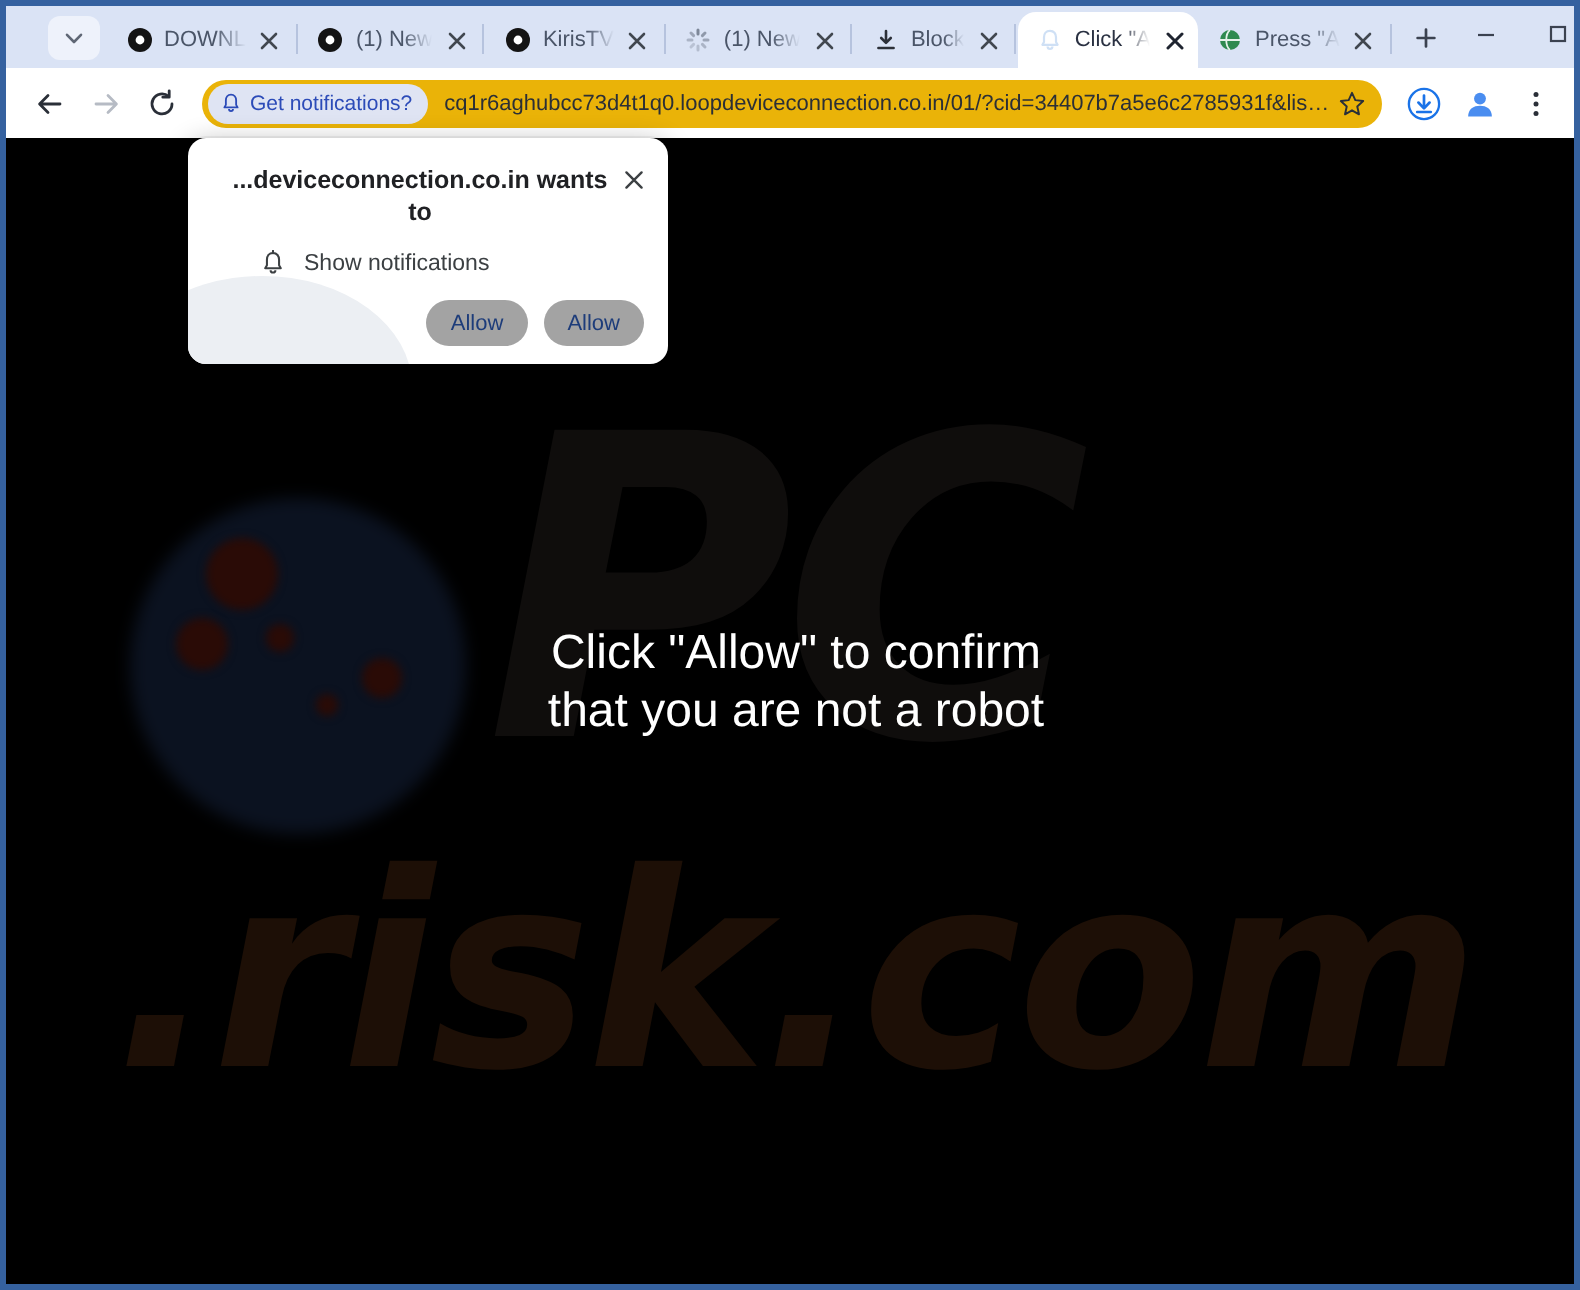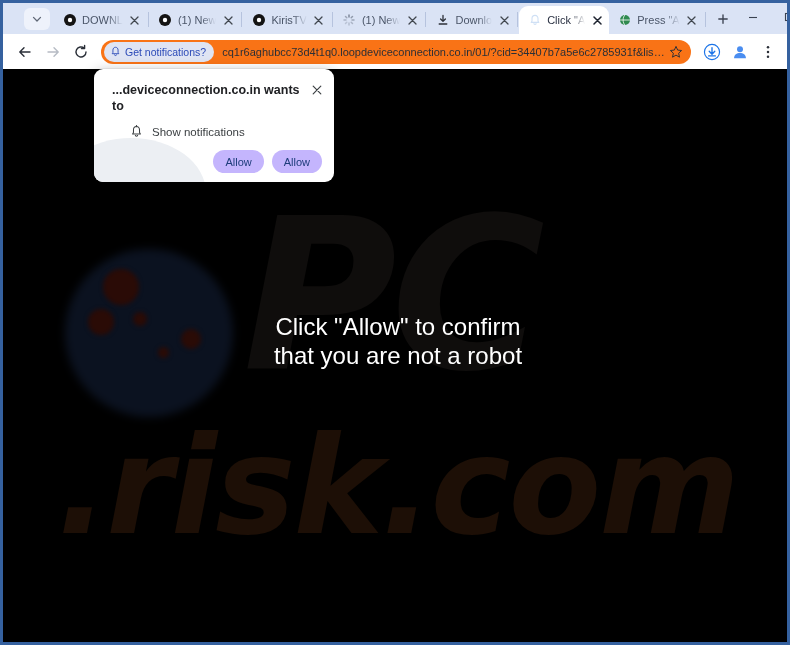--- a/index.html
+++ b/index.html
@@ -125,21 +125,21 @@
     width: 28px; height: 28px;
     display: flex; align-items: center; justify-content: center;
     border-radius: 50%;
     flex: 0 0 auto;
   }
 
   #omnibox {
     flex: 1 1 auto;
     height: 24px;
     margin: 0 6px 0 6px;
-    background: #f97316;
+    background: #eab308;
     border-radius: 13px;
     display: flex;
     align-items: center;
     padding: 0 4px 0 3px;
     overflow: hidden;
   }
   #notifchip {
     display: flex;
     align-items: center;
     height: 20px;
@@ -261,20 +261,21 @@
     bottom: -66px;
     width: 150px; height: 110px;
     border-radius: 50%;
     background: #eceff3;
   }
   #popup .row1 {
     position: relative;
     display: flex;
     align-items: flex-start;
     padding: 13px 8px 0 18px;
+    text-align: center;
   }
   #popup .ptitle {
     flex: 1 1 auto;
     font-size: 12.5px;
     font-weight: bold;
     color: #202124;
     line-height: 16px;
   }
   #popup .pclose {
     width: 18px; height: 18px;
@@ -298,21 +299,21 @@
     position: relative;
     display: flex;
     justify-content: flex-end;
     gap: 8px;
     padding: 12px 12px 0 0;
   }
   .pillbtn {
     height: 23px;
     min-width: 48px;
     border-radius: 12px;
-    background: #c4b5fd;
+    background: #a3a3a3;
     color: #1d3c7a;
     font-size: 11px;
     display: flex;
     align-items: center;
     justify-content: center;
     padding: 0 12px;
   }
 </style>
 </head>
 <body>
@@ -401,21 +402,21 @@
       </div>
       <div class="tabsep"></div>
 
       <div class="tab">
         <span class="favicon">
           <svg width="12" height="12" viewBox="0 0 12 12">
             <path d="M6 1.5 V7 M3.6 5 L6 7.4 L8.4 5" fill="none" stroke="#2c3038" stroke-width="1.3" stroke-linecap="round" stroke-linejoin="round"></path>
             <line x1="2.2" y1="10" x2="9.8" y2="10" stroke="#2c3038" stroke-width="1.3" stroke-linecap="round"></line>
           </svg>
         </span>
-        <span class="tabtitle">Downlo</span>
+        <span class="tabtitle">Block</span>
         <span class="tabclose">
           <svg width="9" height="9" viewBox="0 0 9 9">
               <path d="M1 1 L8 8 M8 1 L1 8" stroke="#41474f" stroke-width="1.3" stroke-linecap="round"></path>
             </svg>
         </span>
       </div>
       <div class="tabsep"></div>
 
       <div class="tab active">
         <span class="favicon">

